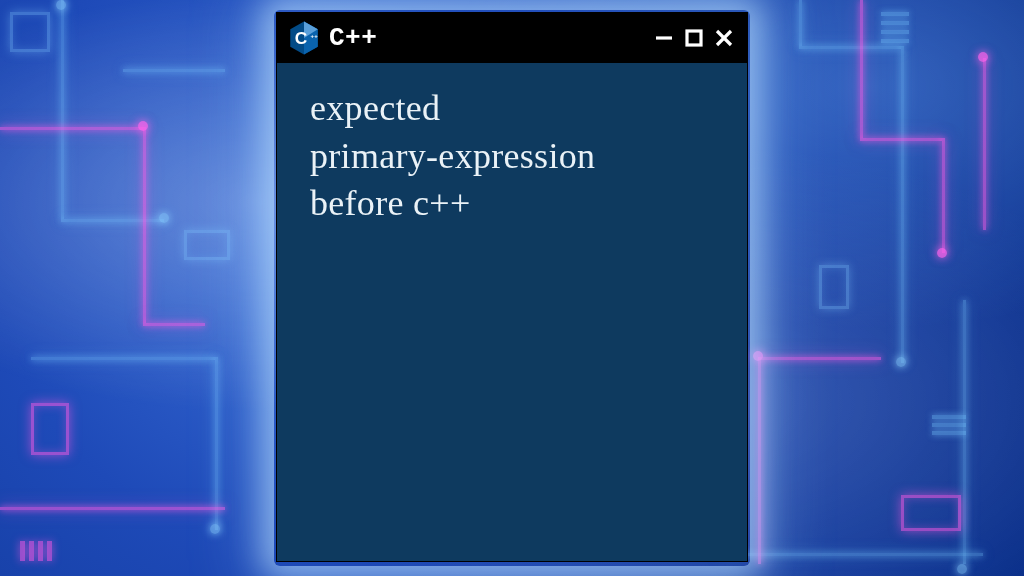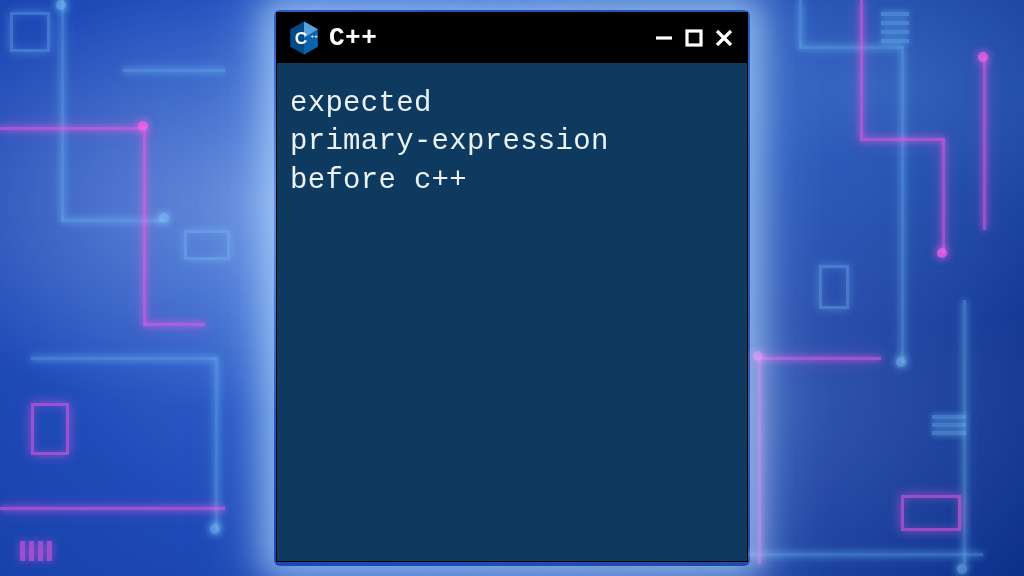--- a/index.html
+++ b/index.html
@@ -83,24 +83,24 @@
     }
     .title-text {
       color: #fff; font-weight: 800;
       font-size: 26px; letter-spacing: .5px;
       font-family: "Consolas","Courier New",monospace;
     }
     .win-controls { margin-left: auto; display: flex; align-items: center; gap: 8px; }
     .ctrl { width: 22px; height: 22px; display:flex; align-items:center; justify-content:center; }
     .ctrl svg { stroke:#fff; stroke-width:3.2; fill:none; }
     .content {
-      flex: 1; padding: 22px 18px 18px 13px;
+      flex: 1; padding: 22px 18px 18px 33px;
       color: #eaf2f7;
-      font-size: 29px; line-height: 1.32;
-      font-family: Liberation Mono, monospace;
+      font-size: 36px; line-height: 1.32;
+      font-family: Liberation Serif, serif;
       white-space: pre-line;
       letter-spacing: .3px;
     }
   </style>
 </head>
 <body>
 
 <div class="bg">
 
   <div class="trace" style="left:6%;top:0;height:38%;width:3px"></div>

